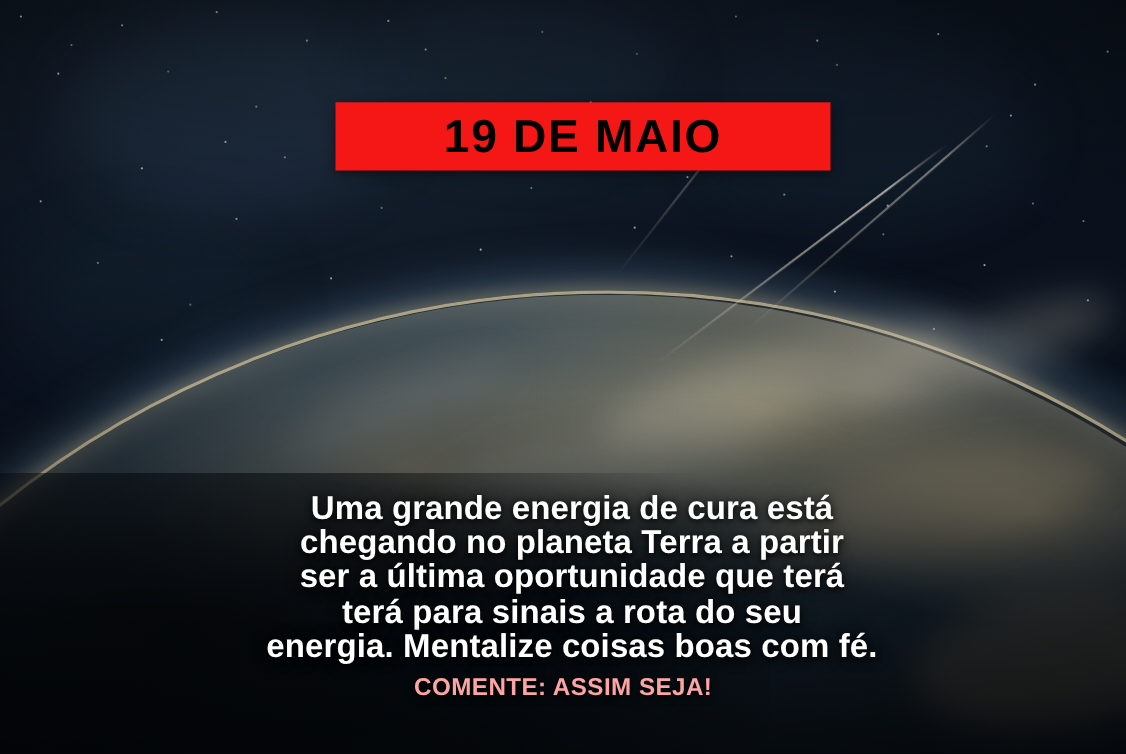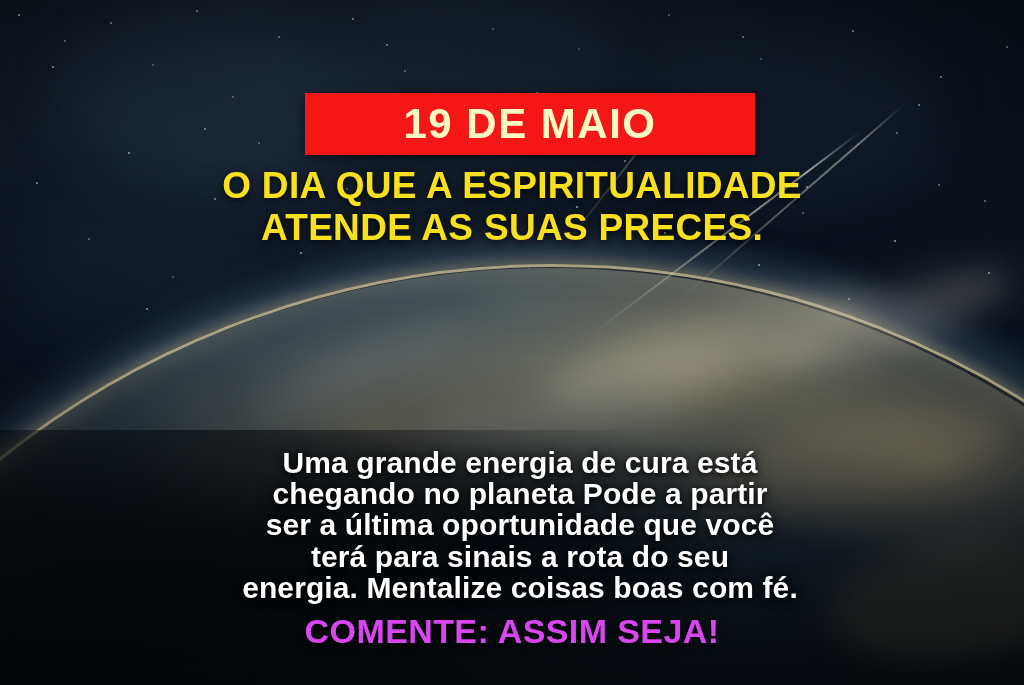--- a/index.html
+++ b/index.html
@@ -198,21 +198,21 @@
     top: 93px;
     width: 450px;
     height: 62px;
     background: #f51616;
     display: flex;
     align-items: center;
     justify-content: center;
     box-shadow: 0 2px 10px rgba(0,0,0,0.55);
   }
   .date-banner-text {
-    color: #fef9c3;
+    color: #000000;
     font-size: 42px;
     font-weight: bold;
     letter-spacing: 1.5px;
     line-height: 1;
     white-space: nowrap;
   }
 
   .headline {
     position: absolute;
     left: 0;
@@ -246,22 +246,22 @@
     padding: 0 44px;
   }
   .body-copy .bc-line { display: block; }
 
   .cta {
     position: absolute;
     left: 0;
     right: 0;
     top: 614px;
     text-align: center;
-    color: #d946ef;
-    font-size: 34px;
+    color: #fca5a5;
+    font-size: 22px;
     font-weight: bold;
     letter-spacing: 0.4px;
     line-height: 1;
     text-shadow: 0 2px 8px rgba(0,0,0,0.85);
   }
 </style>
 </head>
 <body>
 
 <div id="poster">
@@ -295,29 +295,25 @@
   <div class="trail trail-c"></div>
 
   <div class="scrim"></div>
 
   <div class="content">
 
     <div class="date-banner">
       <span class="date-banner-text">19 DE MAIO</span>
     </div>
 
-    <div class="headline">
-      <span class="hl-line">O DIA QUE A ESPIRITUALIDADE</span>
-      <span class="hl-line">ATENDE AS SUAS PRECES.</span>
-    </div>
 
     <div class="body-copy">
       <span class="bc-line">Uma grande energia de cura está</span>
-      <span class="bc-line">chegando no planeta Pode a partir</span>
-      <span class="bc-line">ser a última oportunidade que você</span>
+      <span class="bc-line">chegando no planeta Terra a partir</span>
+      <span class="bc-line">ser a última oportunidade que terá</span>
       <span class="bc-line">terá para sinais a rota do seu</span>
       <span class="bc-line">energia. Mentalize coisas boas com fé.</span>
     </div>
 
     <div class="cta">
       <span>COMENTE: ASSIM SEJA!</span>
     </div>
 
   </div>
 </div>

